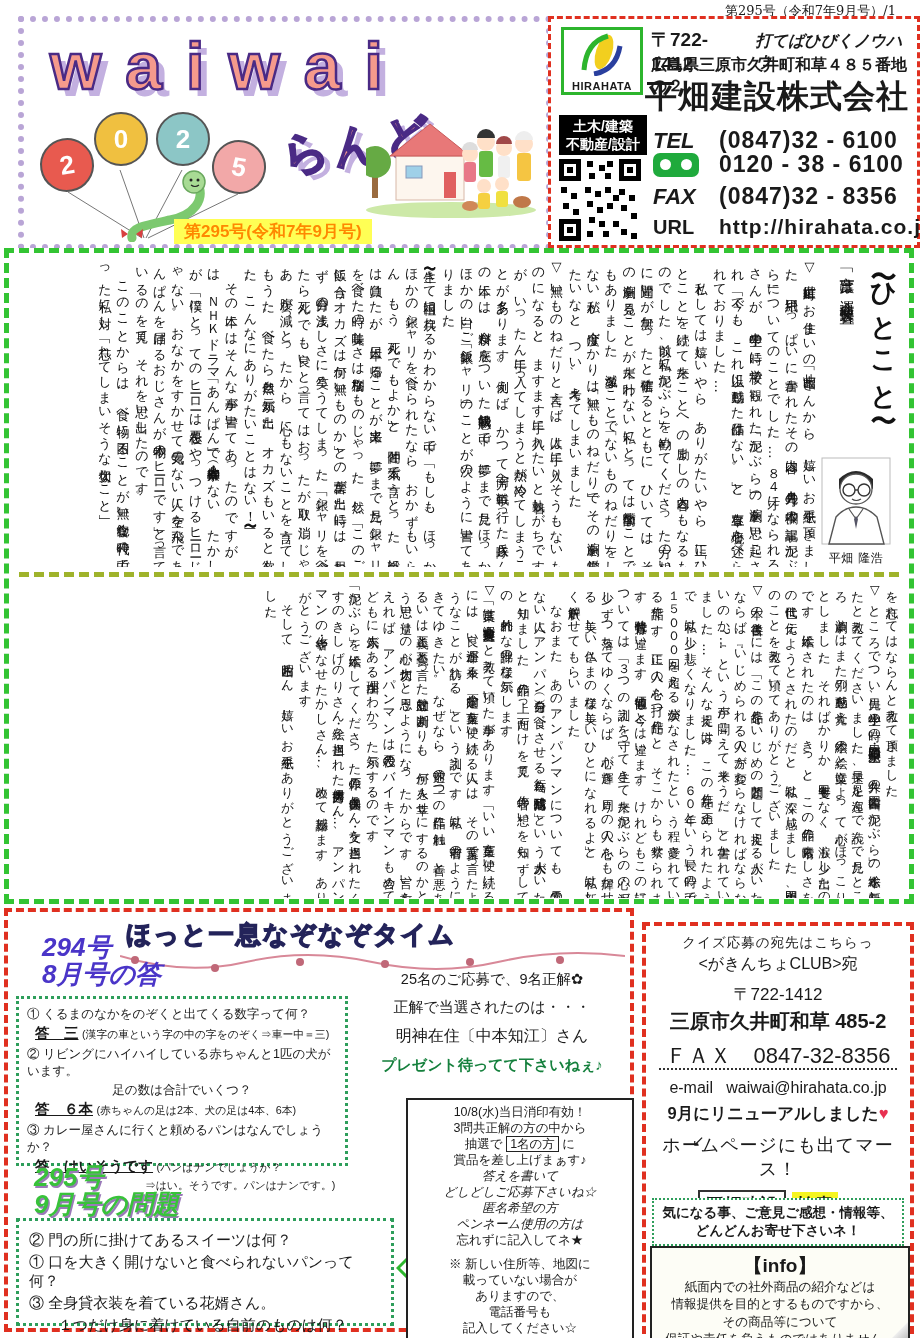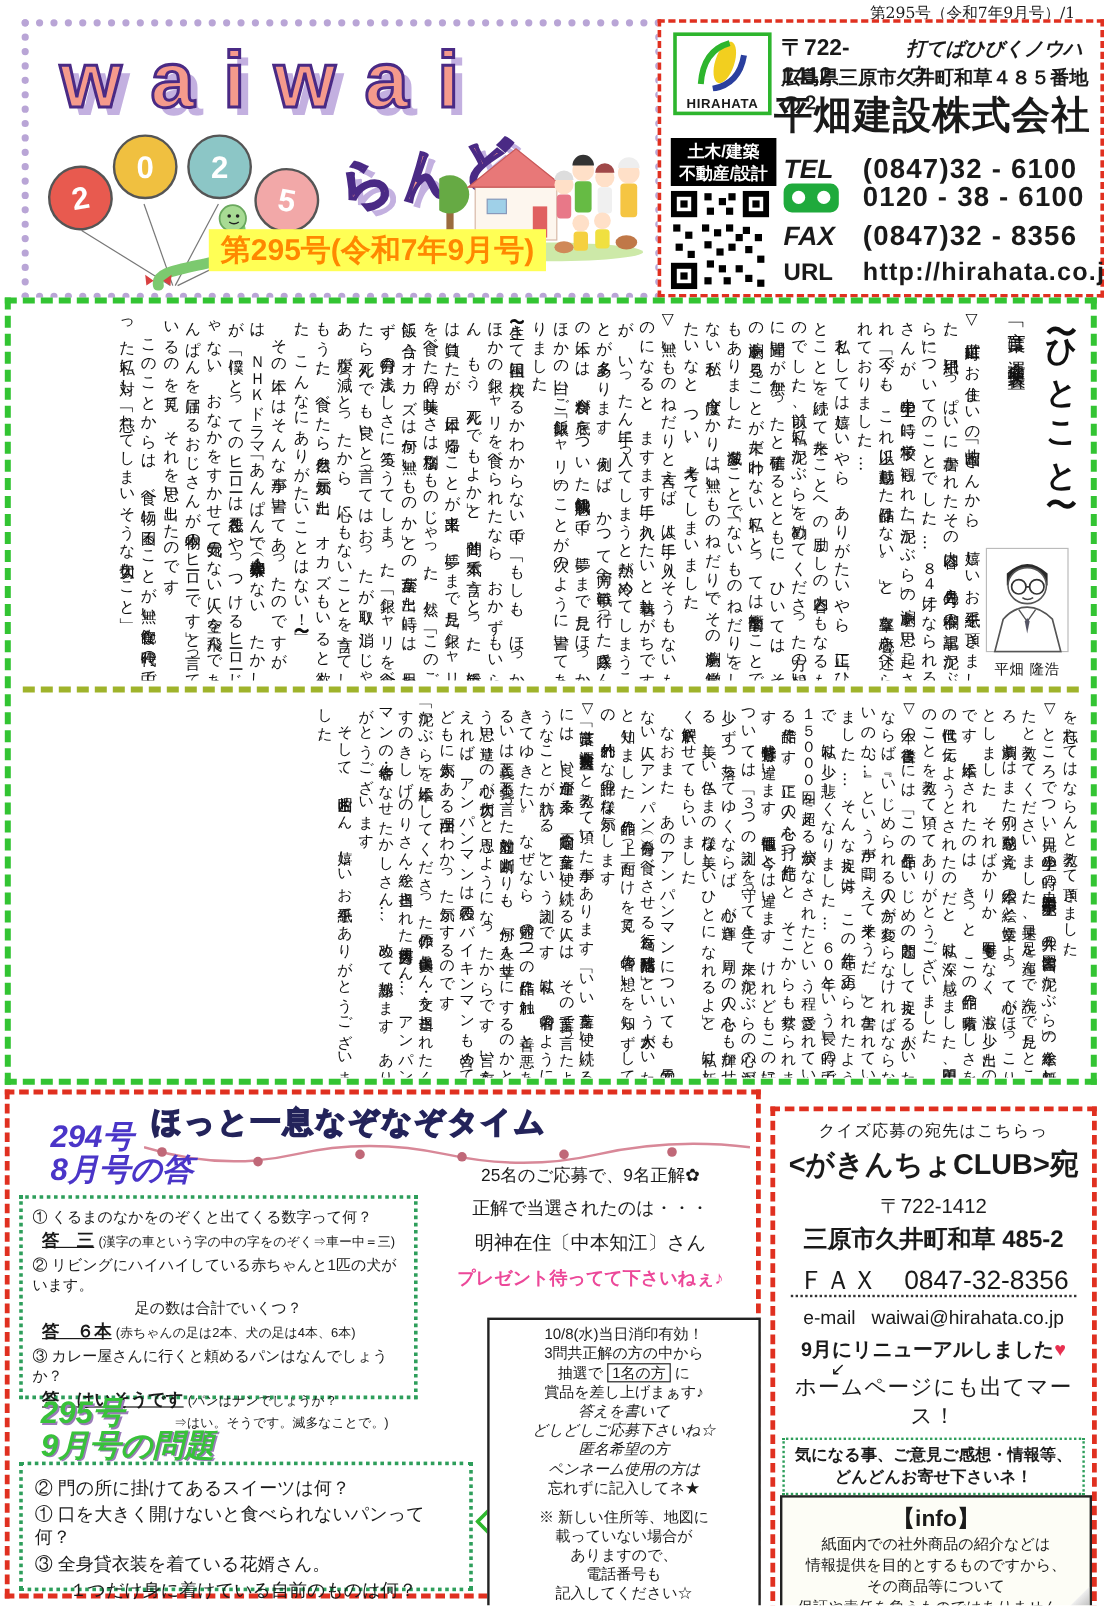--- a/index.html
+++ b/index.html
@@ -16,22 +16,22 @@
   .waiwai{position:absolute;left:26px;top:6px;font-size:66px;font-weight:bold;letter-spacing:24px;
           color:#f59a8c;-webkit-text-stroke:2.5px #4a2a85;text-shadow:7px 7px 0 #c3b0e0;}
   .rando{position:absolute;left:258px;top:92px;font-size:46px;font-weight:bold;letter-spacing:4px;
          color:#f59a8c;-webkit-text-stroke:2px #4a2a85;text-shadow:6px 6px 0 #c3b0e0;transform:rotate(-9deg);}
   .balloon{position:absolute;width:50px;height:50px;border-radius:50%;border:2px solid #555;
            color:#fff;font-size:26px;font-weight:bold;display:flex;align-items:center;justify-content:center;}
   .b1{left:16px;top:116px;background:#e85a4f;transform:rotate(-10deg);}
   .b2{left:70px;top:90px;background:#f0c040;}
   .b3{left:132px;top:90px;background:#8cc6c6;}
   .b4{left:188px;top:118px;background:#f2a8a8;transform:rotate(10deg);}
-  .issue{position:absolute;left:150px;bottom:18px;background:#ffff55;color:#ff8800;
-         font-size:25px;font-weight:bold;padding:1px 10px;}
+  .issue{position:absolute;left:150px;bottom:0;background:#ffff55;color:#ff8800;
+         font-size:17px;font-weight:bold;padding:1px 10px;}
 
   
   .company{position:absolute;left:548px;top:16px;width:366px;height:226px;
            border:3px dashed #e03020;background:#fff;}
   .logo-wrap{position:absolute;left:10px;top:8px;width:76px;border:3px solid #2db52d;background:#fff;text-align:center;}
   .logo-text{font-size:11px;font-weight:bold;letter-spacing:.5px;}
   .services{position:absolute;left:8px;top:96px;width:88px;background:#000;color:#fff;
             font-size:14px;font-weight:bold;text-align:center;line-height:1.3;padding:2px 0;}
   .row1{position:absolute;left:100px;top:8px;width:260px;display:flex;gap:10px;align-items:baseline;}
   .postal{font-size:19px;font-weight:bold;}
@@ -75,33 +75,33 @@
   .answers .q{margin:2px 0 0 0;}
   .answers .qc{text-align:center;}
   .answers .aline{margin:1px 0 3px 8px;}
   .answers .aa{font-size:14.5px;font-weight:bold;text-decoration:underline;}
   .answers .nt{font-size:10.8px;}
   .answers .nt2{font-size:10.8px;margin-left:118px;}
   .resultblk{position:absolute;left:340px;top:58px;width:288px;text-align:center;}
   .resultblk .r1{font-size:14.5px;}
   .resultblk .r2{font-size:15px;margin-top:9px;}
   .resultblk .r3{font-size:16px;margin-top:9px;}
-  .resultblk .r4{font-size:15px;margin-top:9px;font-weight:bold;color:#ec4899;}
+  .resultblk .r4{font-size:15px;margin-top:9px;font-weight:bold;color:#15803d;}
   .questions{position:absolute;left:8px;top:306px;width:378px;height:108px;padding:7px 10px;font-size:15px;}
   .questions div{margin:3px 0;}
   .entrybox{position:absolute;left:398px;top:186px;width:228px;height:280px;border:2px solid #222;
             background:#fff;box-sizing:border-box;text-align:center;font-size:12.5px;line-height:1.28;padding:4px 2px;}
   .entrybox .boxed{border:1px solid #222;padding:0 3px;}
   .entrybox .notes{margin-top:8px;}
 
   
   .applybox{position:absolute;left:642px;top:922px;width:272px;height:424px;
             border:4px dashed #e03020;background:#fff;box-sizing:border-box;text-align:center;}
   .ap-heading{margin-top:8px;font-size:13.5px;letter-spacing:1px;}
-  .ap-club{margin-top:2px;font-size:24px;font-weight:bold;}
+  .ap-club{margin-top:2px;font-size:16px;font-weight:normal;}
   .ap-postal{margin-top:8px;font-size:17px;}
   .ap-addr{margin-top:2px;font-size:20px;font-weight:bold;}
   .ap-fax{margin-top:6px;font-size:22px;}
   .ap-fax span{border-bottom:2px dotted #333;padding:0 6px;}
   .ap-email{margin-top:8px;font-size:16px;}
   .ap-renew{margin-top:6px;font-size:16.5px;font-weight:bold;}
   .heart{color:#e83050;}
   .ap-arrow{position:absolute;left:46px;top:206px;font-size:15px;}
   .ap-home{margin-top:8px;font-size:18px;letter-spacing:1px;}
   .searchrow{margin-top:6px;display:flex;justify-content:center;align-items:center;gap:6px;position:relative;}
@@ -330,21 +330,21 @@
       <div class="q qc">足の数は合計でいくつ？</div>
       <div class="aline">
         <span class="aa">答　６本</span>
         <span class="nt">(赤ちゃんの足は2本、犬の足は4本、6本)</span>
       </div>
       <div class="q">③ カレー屋さんに行くと頼めるパンはなんでしょうか？</div>
       <div class="aline">
         <span class="aa">答　はいそうです</span>
         <span class="nt">(パンはナンでしょうか？</span>
       </div>
-      <div class="nt2">⇒はい。そうです。滅多なことで。)</div>
+      <div class="nt2">⇒はい。そうです。パンはナンです。)</div>
     </div>
     <div class="resultblk">
       <div class="r1">25名のご応募で、9名正解✿</div>
       <div class="r2">正解で当選されたのは・・・</div>
       <div class="r3">明神在住〔中本知江〕さん</div>
       <div class="r4">プレゼント待ってて下さいねぇ♪</div>
     </div>
     <div class="q-head">
       <div>295号</div>
       <div>9月号の問題</div>

